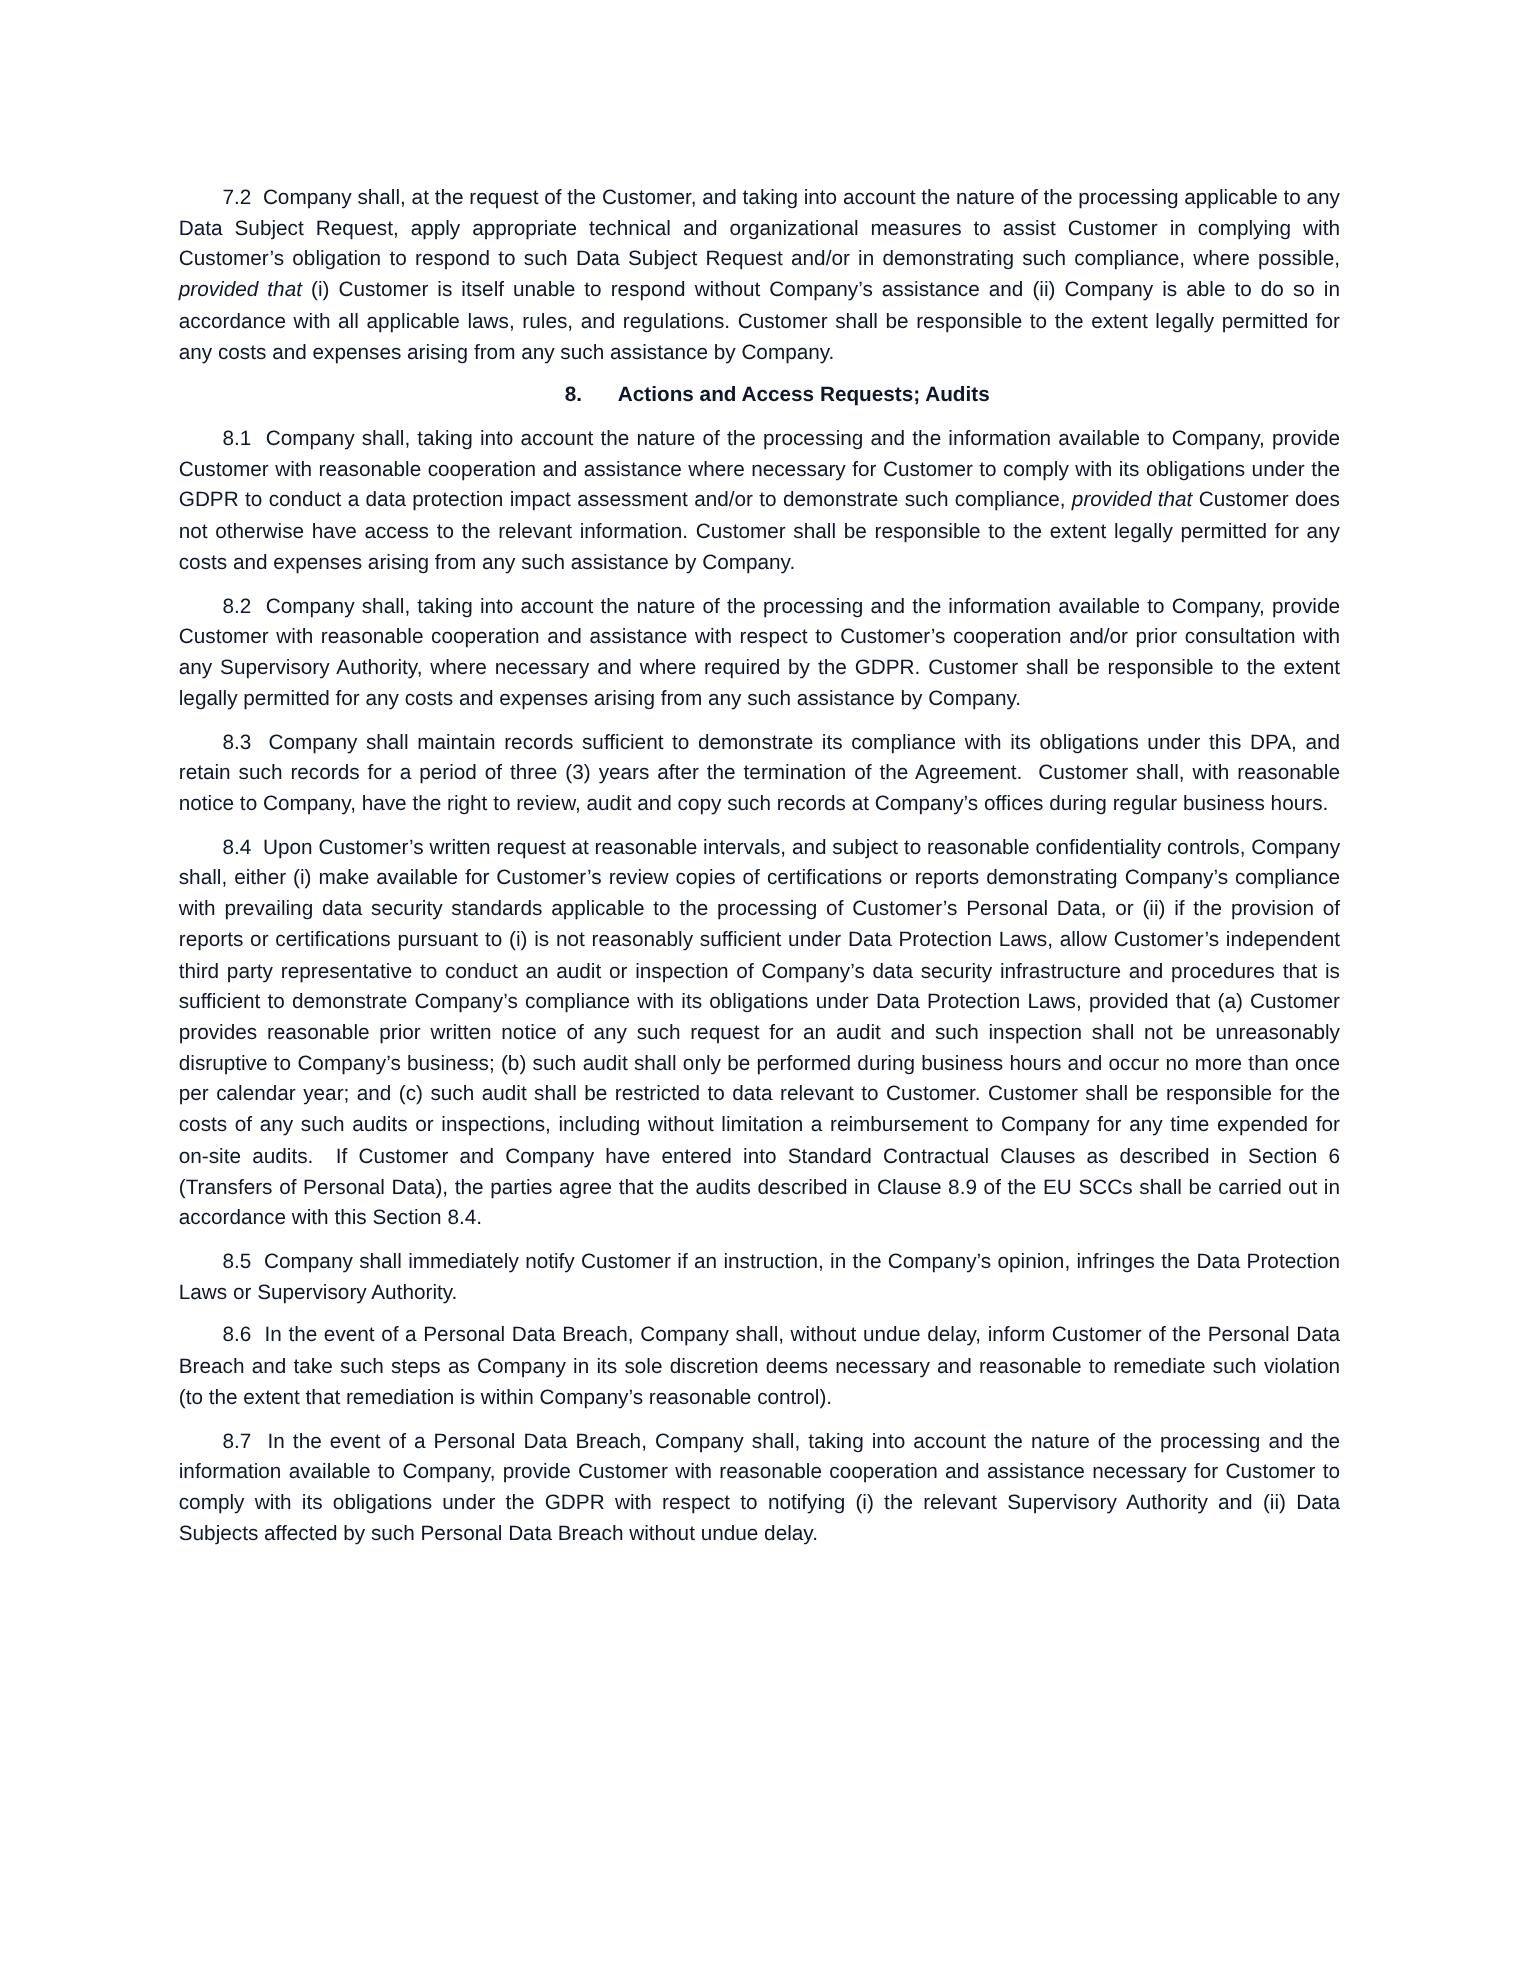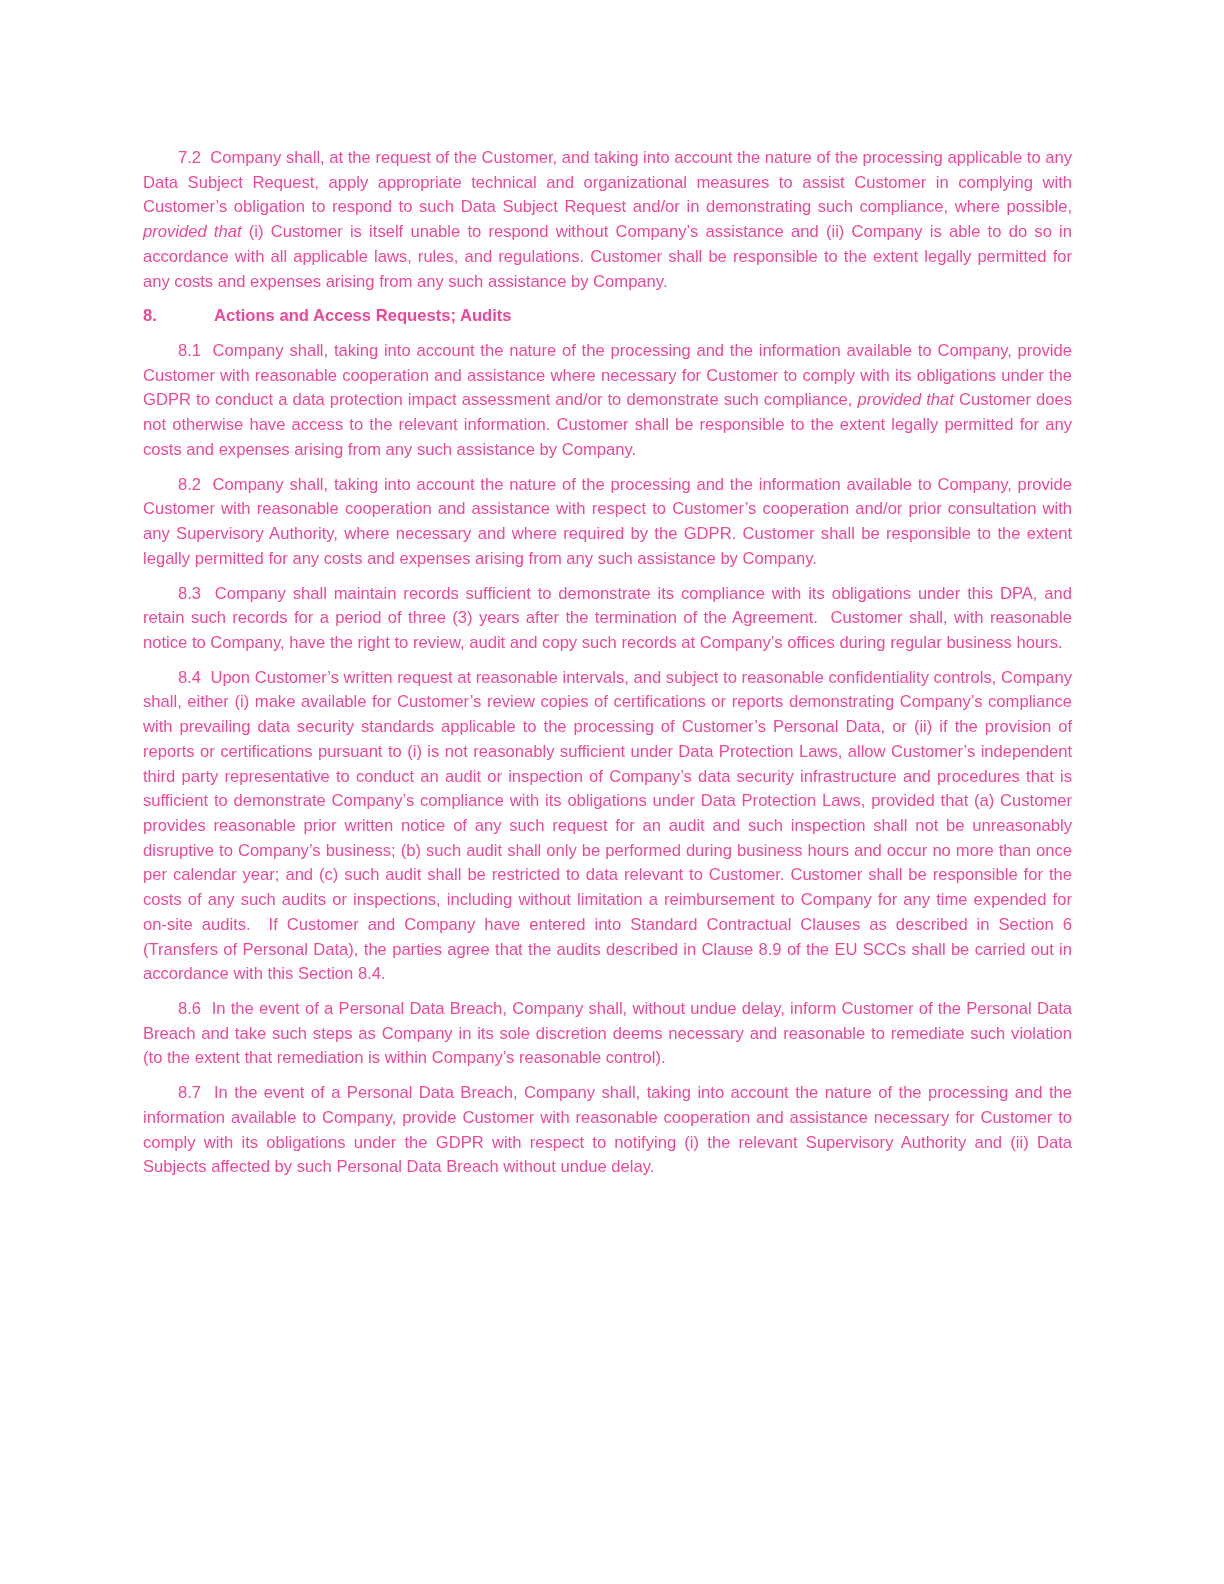--- a/index.html
+++ b/index.html
@@ -11,48 +11,50 @@
   .page {
     position: relative;
     width: 1224px;
     height: 1332px;
     background: #ffffff;
     padding: 146px 152px 60px 143px;
     overflow: hidden;
     font-family: "Liberation Sans", sans-serif;
     font-size: 16.6px;
     line-height: 1.49;
-    color: #ec4899;
+    color: #0f172a;
   }
   .doc-body p {
     margin: 0 0 10px 0;
   }
   .paragraph {
     text-align: justify;
     text-indent: 35px;
   }
   .heading {
     font-weight: 700;
     margin: 4px 0 12px 0;
+    text-align: center;
   }
   .h-num {
     display: inline-block;
     width: 71px;
   }
   .italic {
     font-style: italic;
   }
 </style>
 </head>
 <body>
 
 <div class="page">
   <div class="doc-body">
       <p class="paragraph"><span>7.2&nbsp; Company shall, at the request of the Customer, and taking into account the nature of the processing applicable to any Data Subject Request, apply appropriate technical and organizational measures to assist Customer in complying with Customer’s obligation to respond to such Data Subject Request and/or in demonstrating such compliance, where possible, </span><span class="italic">provided that</span><span> (i) Customer is itself unable to respond without Company’s assistance and (ii) Company is able to do so in accordance with all applicable laws, rules, and regulations. Customer shall be responsible to the extent legally permitted for any costs and expenses arising from any such assistance by Company.</span></p>
       <p class="heading"><span class="h-num">8.</span><span>Actions and Access Requests; Audits</span></p>
       <p class="paragraph"><span>8.1&nbsp; Company shall, taking into account the nature of the processing and the information available to Company, provide Customer with reasonable cooperation and assistance where necessary for Customer to comply with its obligations under the GDPR to conduct a data protection impact assessment and/or to demonstrate such compliance, </span><span class="italic">provided that</span><span> Customer does not otherwise have access to the relevant information. Customer shall be responsible to the extent legally permitted for any costs and expenses arising from any such assistance by Company.</span></p>
       <p class="paragraph"><span>8.2&nbsp; Company shall, taking into account the nature of the processing and the information available to Company, provide Customer with reasonable cooperation and assistance with respect to Customer’s cooperation and/or prior consultation with any Supervisory Authority, where necessary and where required by the GDPR. Customer shall be responsible to the extent legally permitted for any costs and expenses arising from any such assistance by Company.</span></p>
       <p class="paragraph"><span>8.3&nbsp; Company shall maintain records sufficient to demonstrate its compliance with its obligations under this DPA, and retain such records for a period of three (3) years after the termination of the Agreement.&nbsp; Customer shall, with reasonable notice to Company, have the right to review, audit and copy such records at Company’s offices during regular business hours.</span></p>
       <p class="paragraph"><span>8.4&nbsp; Upon Customer’s written request at reasonable intervals, and subject to reasonable confidentiality controls, Company shall, either (i) make available for Customer’s review copies of certifications or reports demonstrating Company’s compliance with prevailing data security standards applicable to the processing of Customer’s Personal Data, or (ii) if the provision of reports or certifications pursuant to (i) is not reasonably sufficient under Data Protection Laws, allow Customer’s independent third party representative to conduct an audit or inspection of Company’s data security infrastructure and procedures that is sufficient to demonstrate Company’s compliance with its obligations under Data Protection Laws, provided that (a) Customer provides reasonable prior written notice of any such request for an audit and such inspection shall not be unreasonably disruptive to Company’s business; (b) such audit shall only be performed during business hours and occur no more than once per calendar year; and (c) such audit shall be restricted to data relevant to Customer. Customer shall be responsible for the costs of any such audits or inspections, including without limitation a reimbursement to Company for any time expended for on-site audits.&nbsp; If Customer and Company have entered into Standard Contractual Clauses as described in Section 6 (Transfers of Personal Data), the parties agree that the audits described in Clause 8.9 of the EU SCCs shall be carried out in accordance with this Section 8.4.</span></p>
+      <p class="paragraph"><span>8.5&nbsp; Company shall immediately notify Customer if an instruction, in the Company’s opinion, infringes the Data Protection Laws or Supervisory Authority.</span></p>
       <p class="paragraph"><span>8.6&nbsp; In the event of a Personal Data Breach, Company shall, without undue delay, inform Customer of the Personal Data Breach and take such steps as Company in its sole discretion deems necessary and reasonable to remediate such violation (to the extent that remediation is within Company’s reasonable control).</span></p>
       <p class="paragraph"><span>8.7&nbsp; In the event of a Personal Data Breach, Company shall, taking into account the nature of the processing and the information available to Company, provide Customer with reasonable cooperation and assistance necessary for Customer to comply with its obligations under the GDPR with respect to notifying (i) the relevant Supervisory Authority and (ii) Data Subjects affected by such Personal Data Breach without undue delay.</span></p>
     </div>
 </div>
 
 </body></html>

